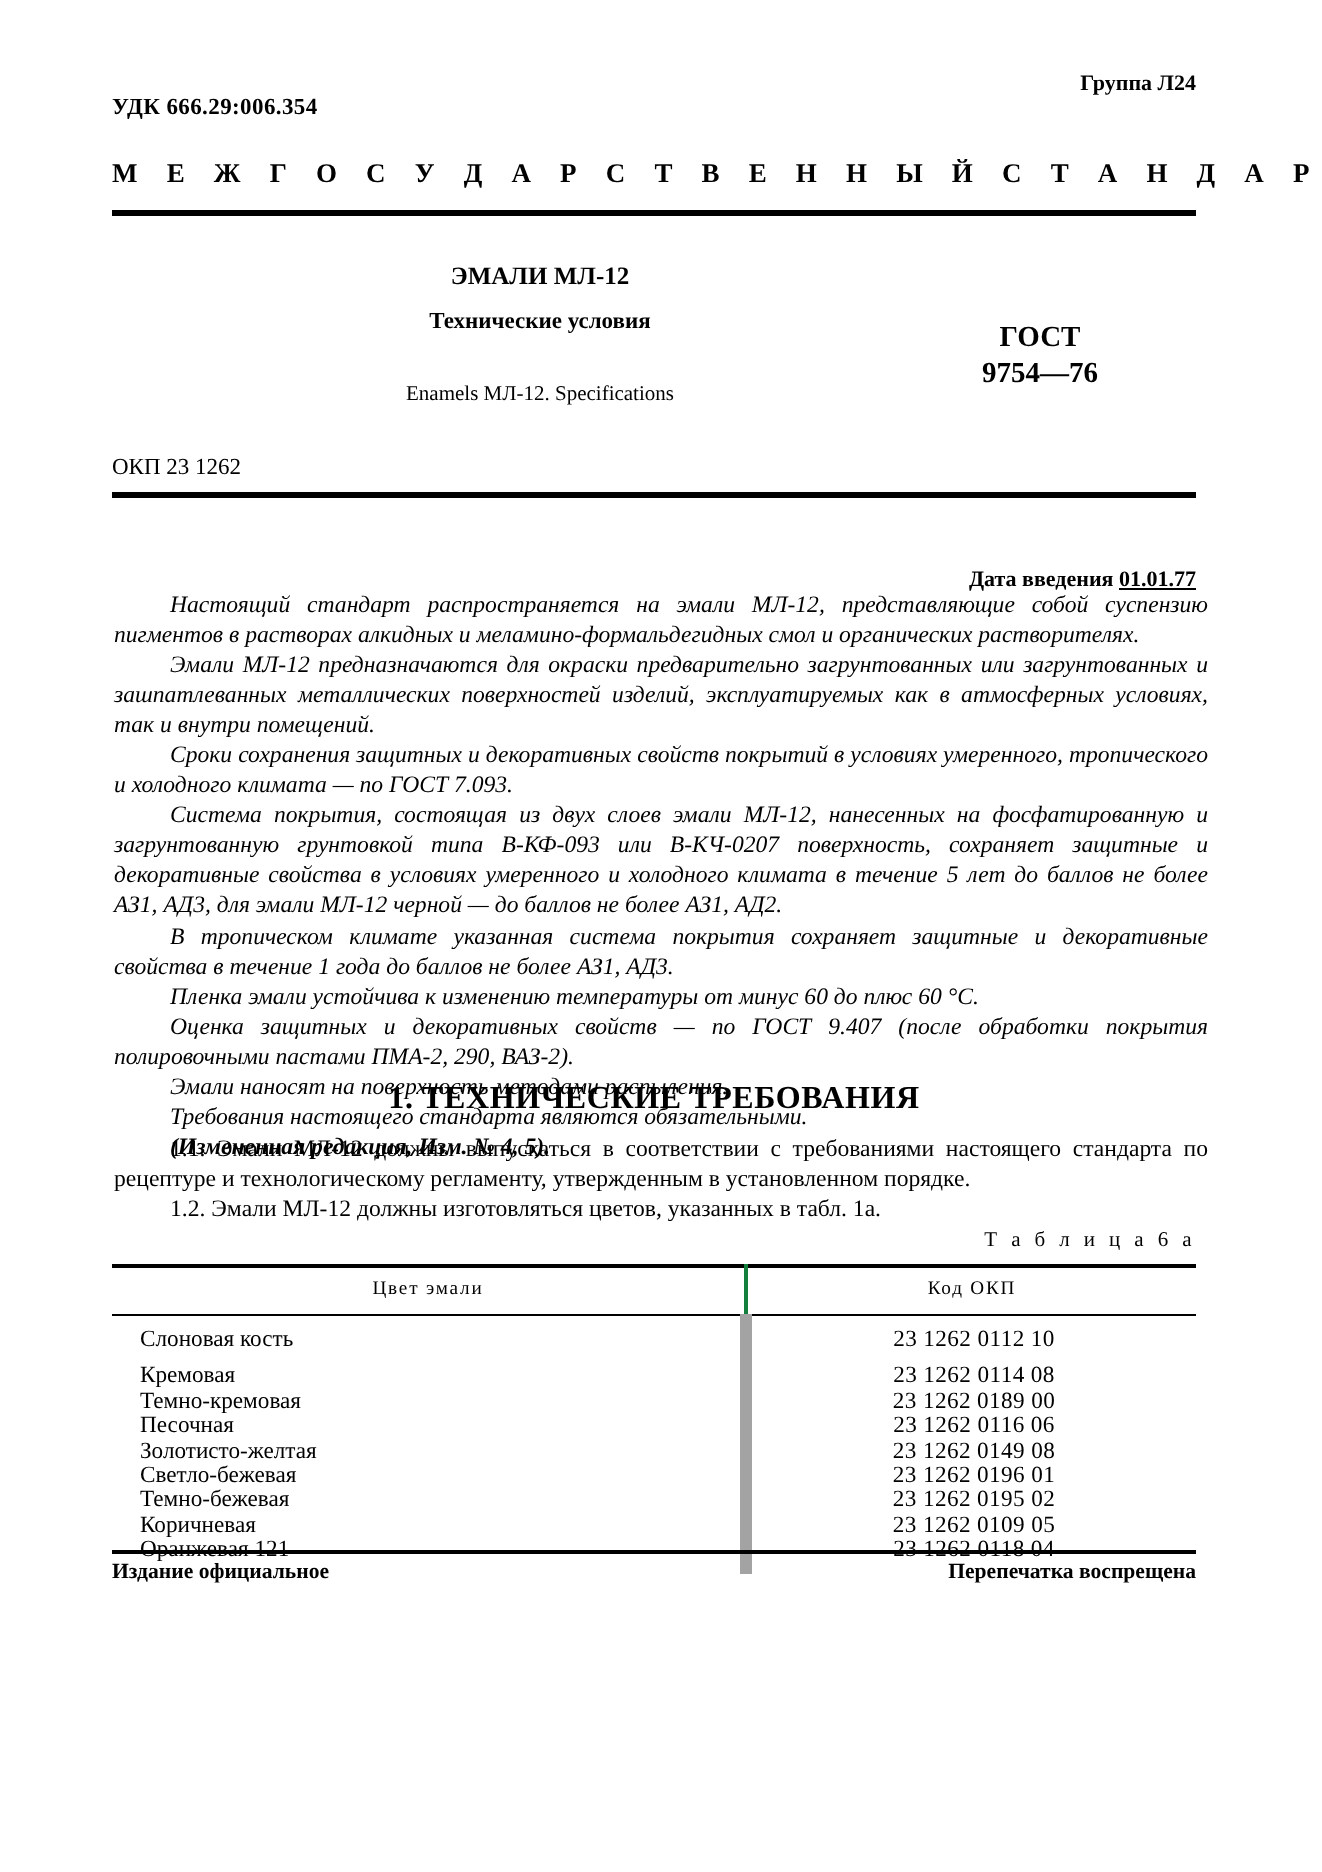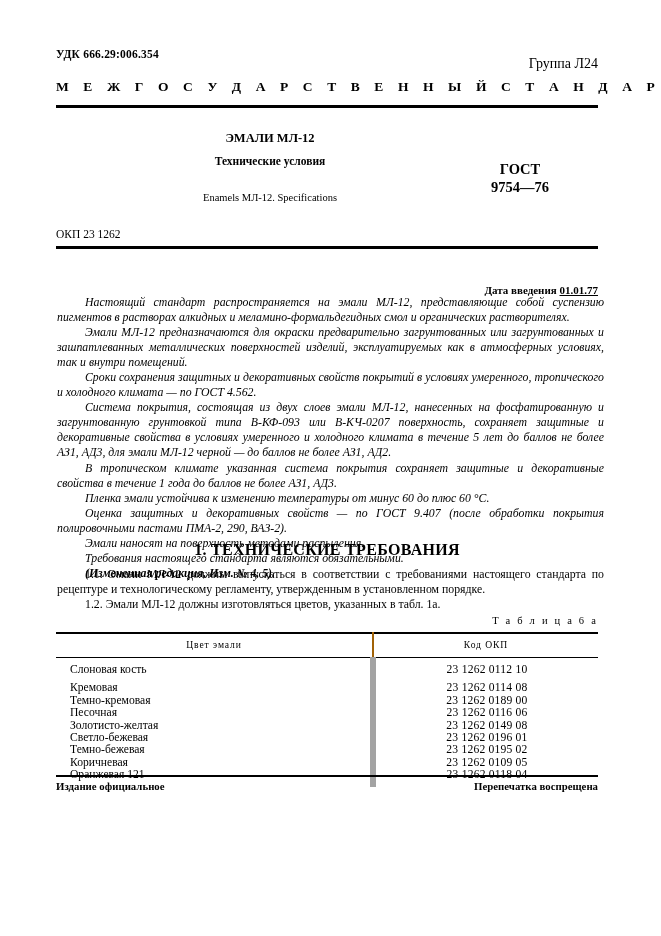--- a/index.html
+++ b/index.html
@@ -37,23 +37,23 @@
     left: 56px;
     top: 48px;
     font-size: 11.5px;
     font-weight: bold;
     letter-spacing: 0.2px;
     white-space: nowrap;
   }
   .gruppa {
     position: absolute;
     right: 63px;
-    top: 56px;
-    font-size: 14px;
-    font-weight: normal;
+    top: 36px;
+    font-size: 11px;
+    font-weight: bold;
     white-space: nowrap;
   }
   .mgs-title {
     position: absolute;
     left: 56px;
     width: 542px;
     top: 79px;
     text-align: center;
     font-size: 13.5px;
     font-weight: bold;
@@ -190,21 +190,21 @@
   }
   table.data-table thead th {
     font-weight: normal;
     font-size: 9.6px;
     letter-spacing: 0.9px;
     text-align: center;
     padding: 7px 0 7px 0;
     border-bottom: 1px solid #000;
   }
   table.data-table thead th.col-left {
-    border-right: 2px solid #a16207;
+    border-right: 2px solid #15803d;
   }
   table.data-table tbody td {
     padding: 0;
     height: 12.4px;
     line-height: 12.4px;
     vertical-align: top;
   }
   table.data-table tbody td.col-left {
     border-right: 6px solid #a3a3a3;
     padding-left: 14px;
@@ -289,21 +289,21 @@
   <div class="rule-thick" style="top:246px;"></div>
 
   <div class="date-intro">
     <span>Дата введения</span>
     <span class="date-value">01.01.77</span>
   </div>
 
   <div class="body-block">
     <p>Настоящий стандарт распространяется на эмали МЛ-12, представляющие собой суспензию пигментов в растворах алкидных и меламино-формальдегидных смол и органических растворителях.</p>
     <p>Эмали МЛ-12 предназначаются для окраски предварительно загрунтованных или загрунтованных и зашпатлеванных металлических поверхностей изделий, эксплуатируемых как в атмосферных условиях, так и внутри помещений.</p>
-    <p>Сроки сохранения защитных и декоративных свойств покрытий в условиях умеренного, тропического и холодного климата — по ГОСТ 4.562.</p>
+    <p>Сроки сохранения защитных и декоративных свойств покрытий в условиях умеренного, тропического и холодного климата — по ГОСТ 7.093.</p>
     <p>Система покрытия, состоящая из двух слоев эмали МЛ-12, нанесенных на фосфатированную и загрунтованную грунтовкой типа В-КФ-093 или В-КЧ-0207 поверхность, сохраняет защитные и декоративные свойства в условиях умеренного и холодного климата в течение 5 лет до баллов не более АЗ1, АД3, для эмали МЛ-12 черной — до баллов не более АЗ1, АД2.</p>
     <p>В тропическом климате указанная система покрытия сохраняет защитные и декоративные свойства в течение 1 года до баллов не более АЗ1, АД3.</p>
     <p>Пленка эмали устойчива к изменению температуры от минус 60 до плюс 60 °С.</p>
     <p>Оценка защитных и декоративных свойств — по ГОСТ 9.407 (после обработки покрытия полировочными пастами ПМА-2, 290, ВАЗ-2).</p>
     <p>Эмали наносят на поверхность методами распыления.</p>
     <p>Требования настоящего стандарта являются обязательными.</p>
     <p class="bold">(Измененная редакция, Изм. № 4, 5).</p>
   </div>
 
   <div class="section-heading">1. ТЕХНИЧЕСКИЕ ТРЕБОВАНИЯ</div>

